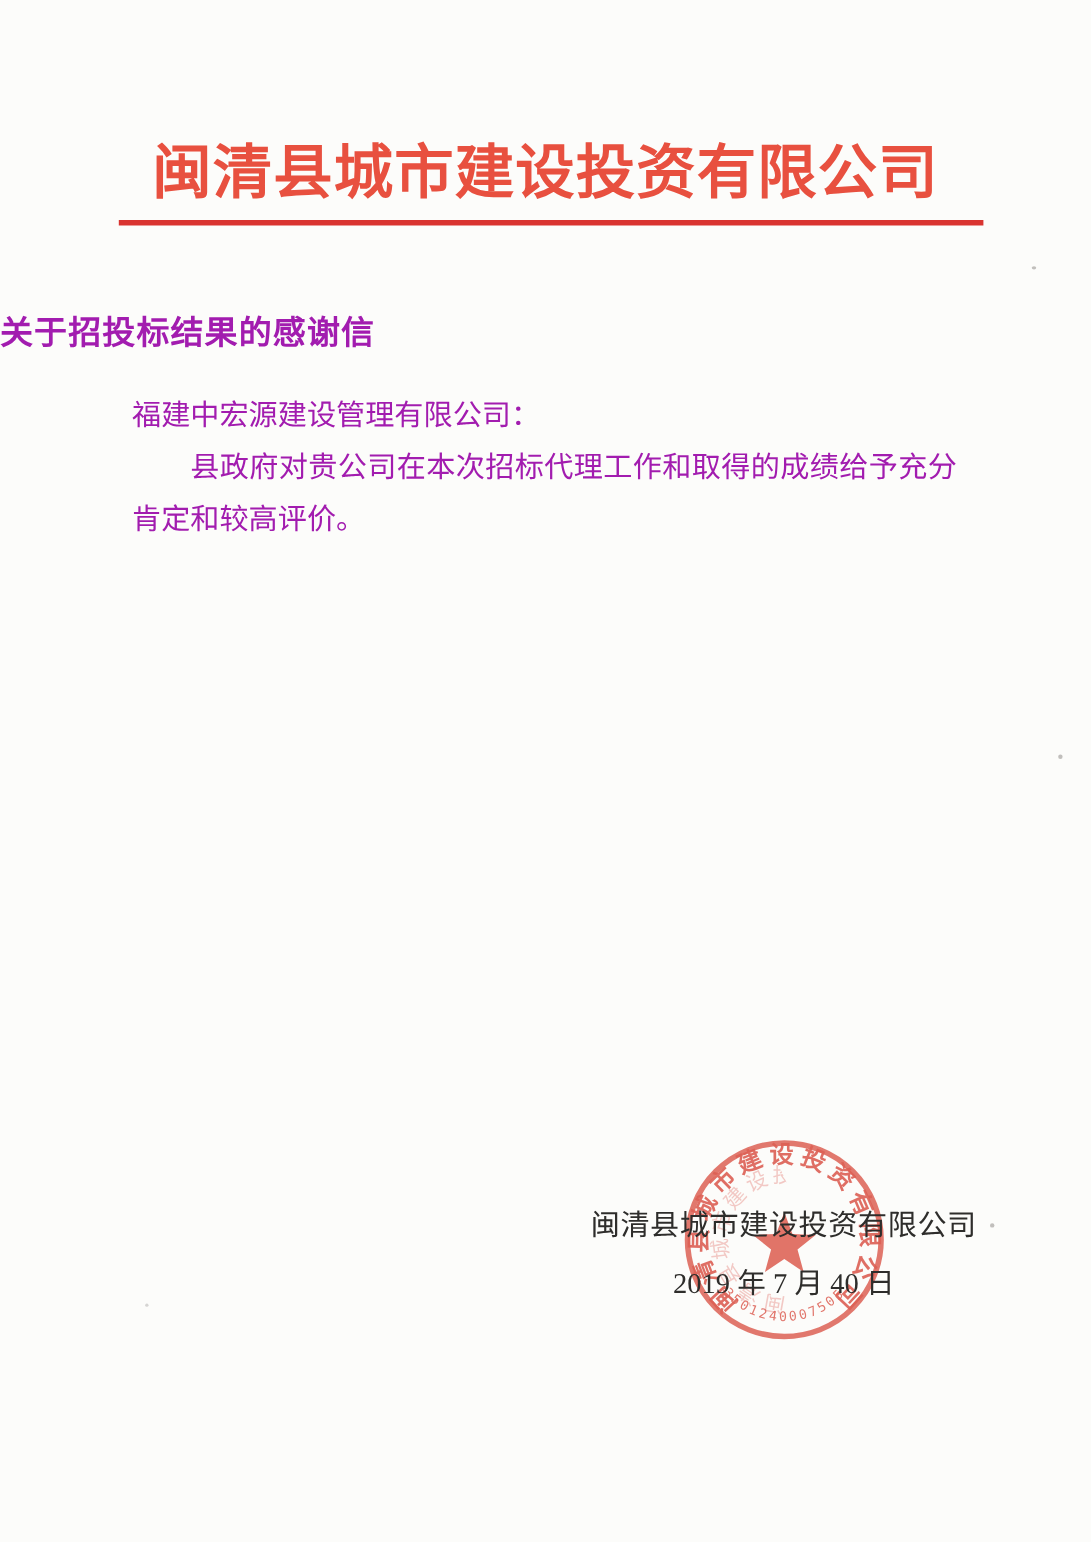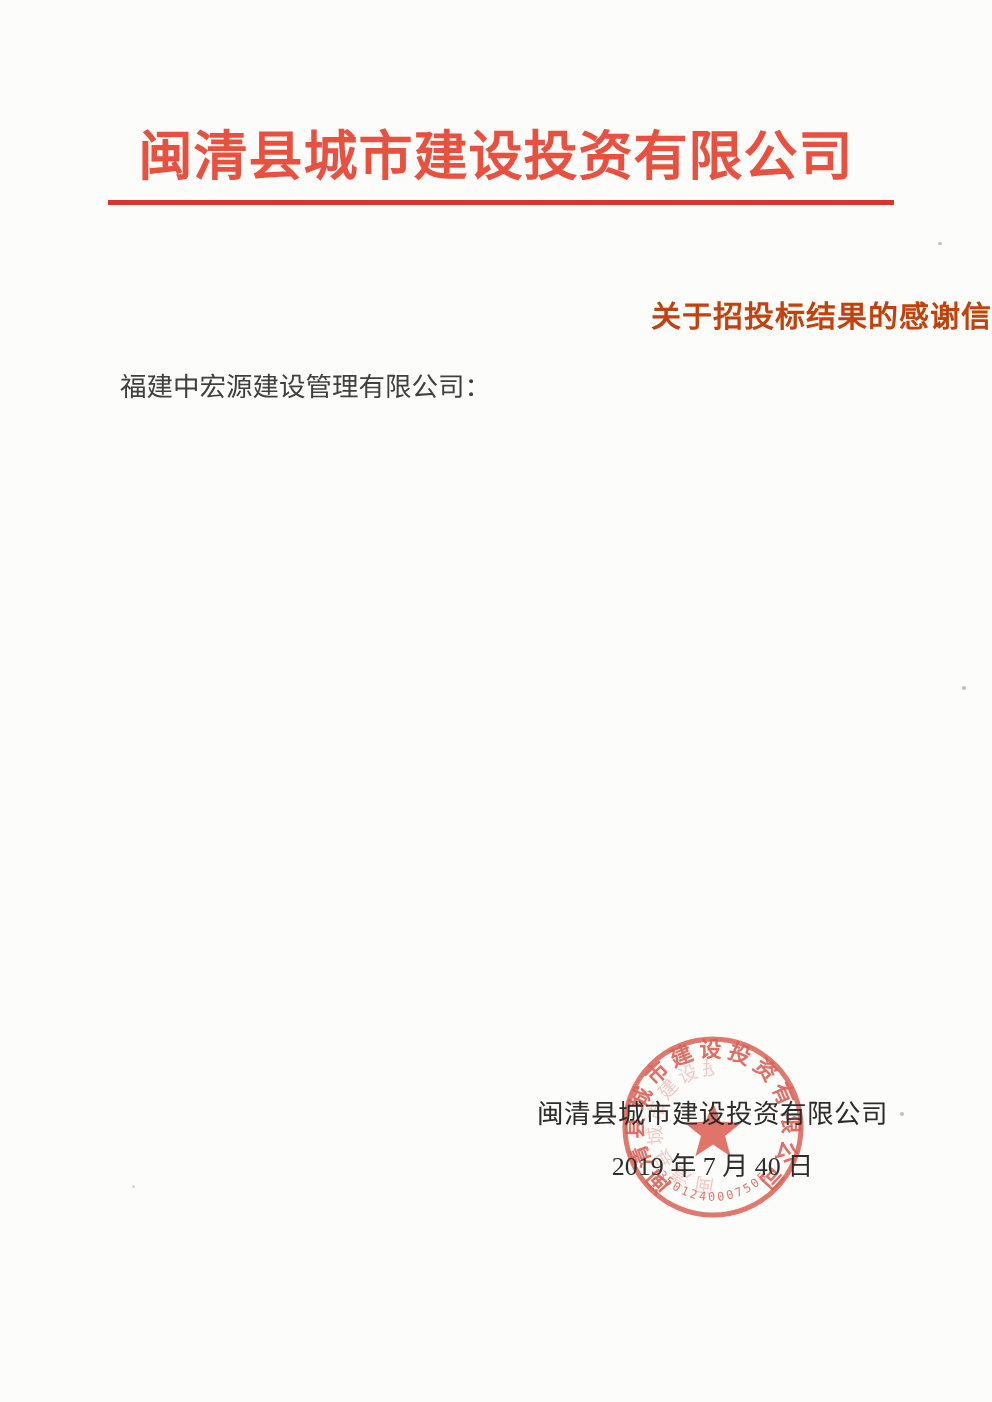--- a/index.html
+++ b/index.html
@@ -31,34 +31,34 @@
     letter-spacing:1px;
     color:var(--letterhead-red);
   }
   .letterhead-rule{
     position:absolute;top:200px;left:108px;
     width:786px;height:5px;
     background:var(--rule-red);
   }
   
   .doc-title{
-    position:absolute;top:295px;left:0;width:100%;
-    text-align:right;
+    position:absolute;top:282px;left:0;width:100%;
+    text-align:left;
     font-family:"Liberation Sans","DejaVu Sans",sans-serif;
     font-weight:600;
     font-size:30px;line-height:44px;
     letter-spacing:1px;
-    color:#c2410c;
+    color:#a21caf;
   }
   
   .letter-body{
-    position:absolute;top:364px;left:120px;width:750px;
+    position:absolute;top:354px;left:120px;width:750px;
     font-size:26.5px;line-height:47.6px;
     text-align:justify;
-    color:#404040;
+    color:#a21caf;
   }
   .letter-body p{margin:0;}
   .letter-body p.indented{text-indent:2em;}
   
   .closing{
     position:absolute;top:1096px;right:104px;
     text-align:center;
     z-index:3;
   }
   .closing .sig{
@@ -128,20 +128,21 @@
 
 <div class="page">
 
   <div class="letterhead-title">闽清县城市建设投资有限公司</div>
   <div class="letterhead-rule"></div>
 
   <h1 class="doc-title">关于招投标结果的感谢信</h1>
 
   <main class="letter-body">
     <p class="salutation">福建中宏源建设管理有限公司：</p>
+    <p class="indented">县政府对贵公司在本次招标代理工作和取得的成绩给予充分肯定和较高评价。</p>
   </main>
 
   <div class="closing">
     <div class="sig">闽清县城市建设投资有限公司</div>
     <div class="date">2019 年 7 月 40 日</div>
   </div>
 
   <svg class="stamp" viewBox="0 0 190 190" aria-hidden="true">
     <defs>
       <path id="stamp-arc-top" d="M 95 165 A 70 70 0 1 1 95 25 A 70 70 0 1 1 95 165" fill="none"></path>

